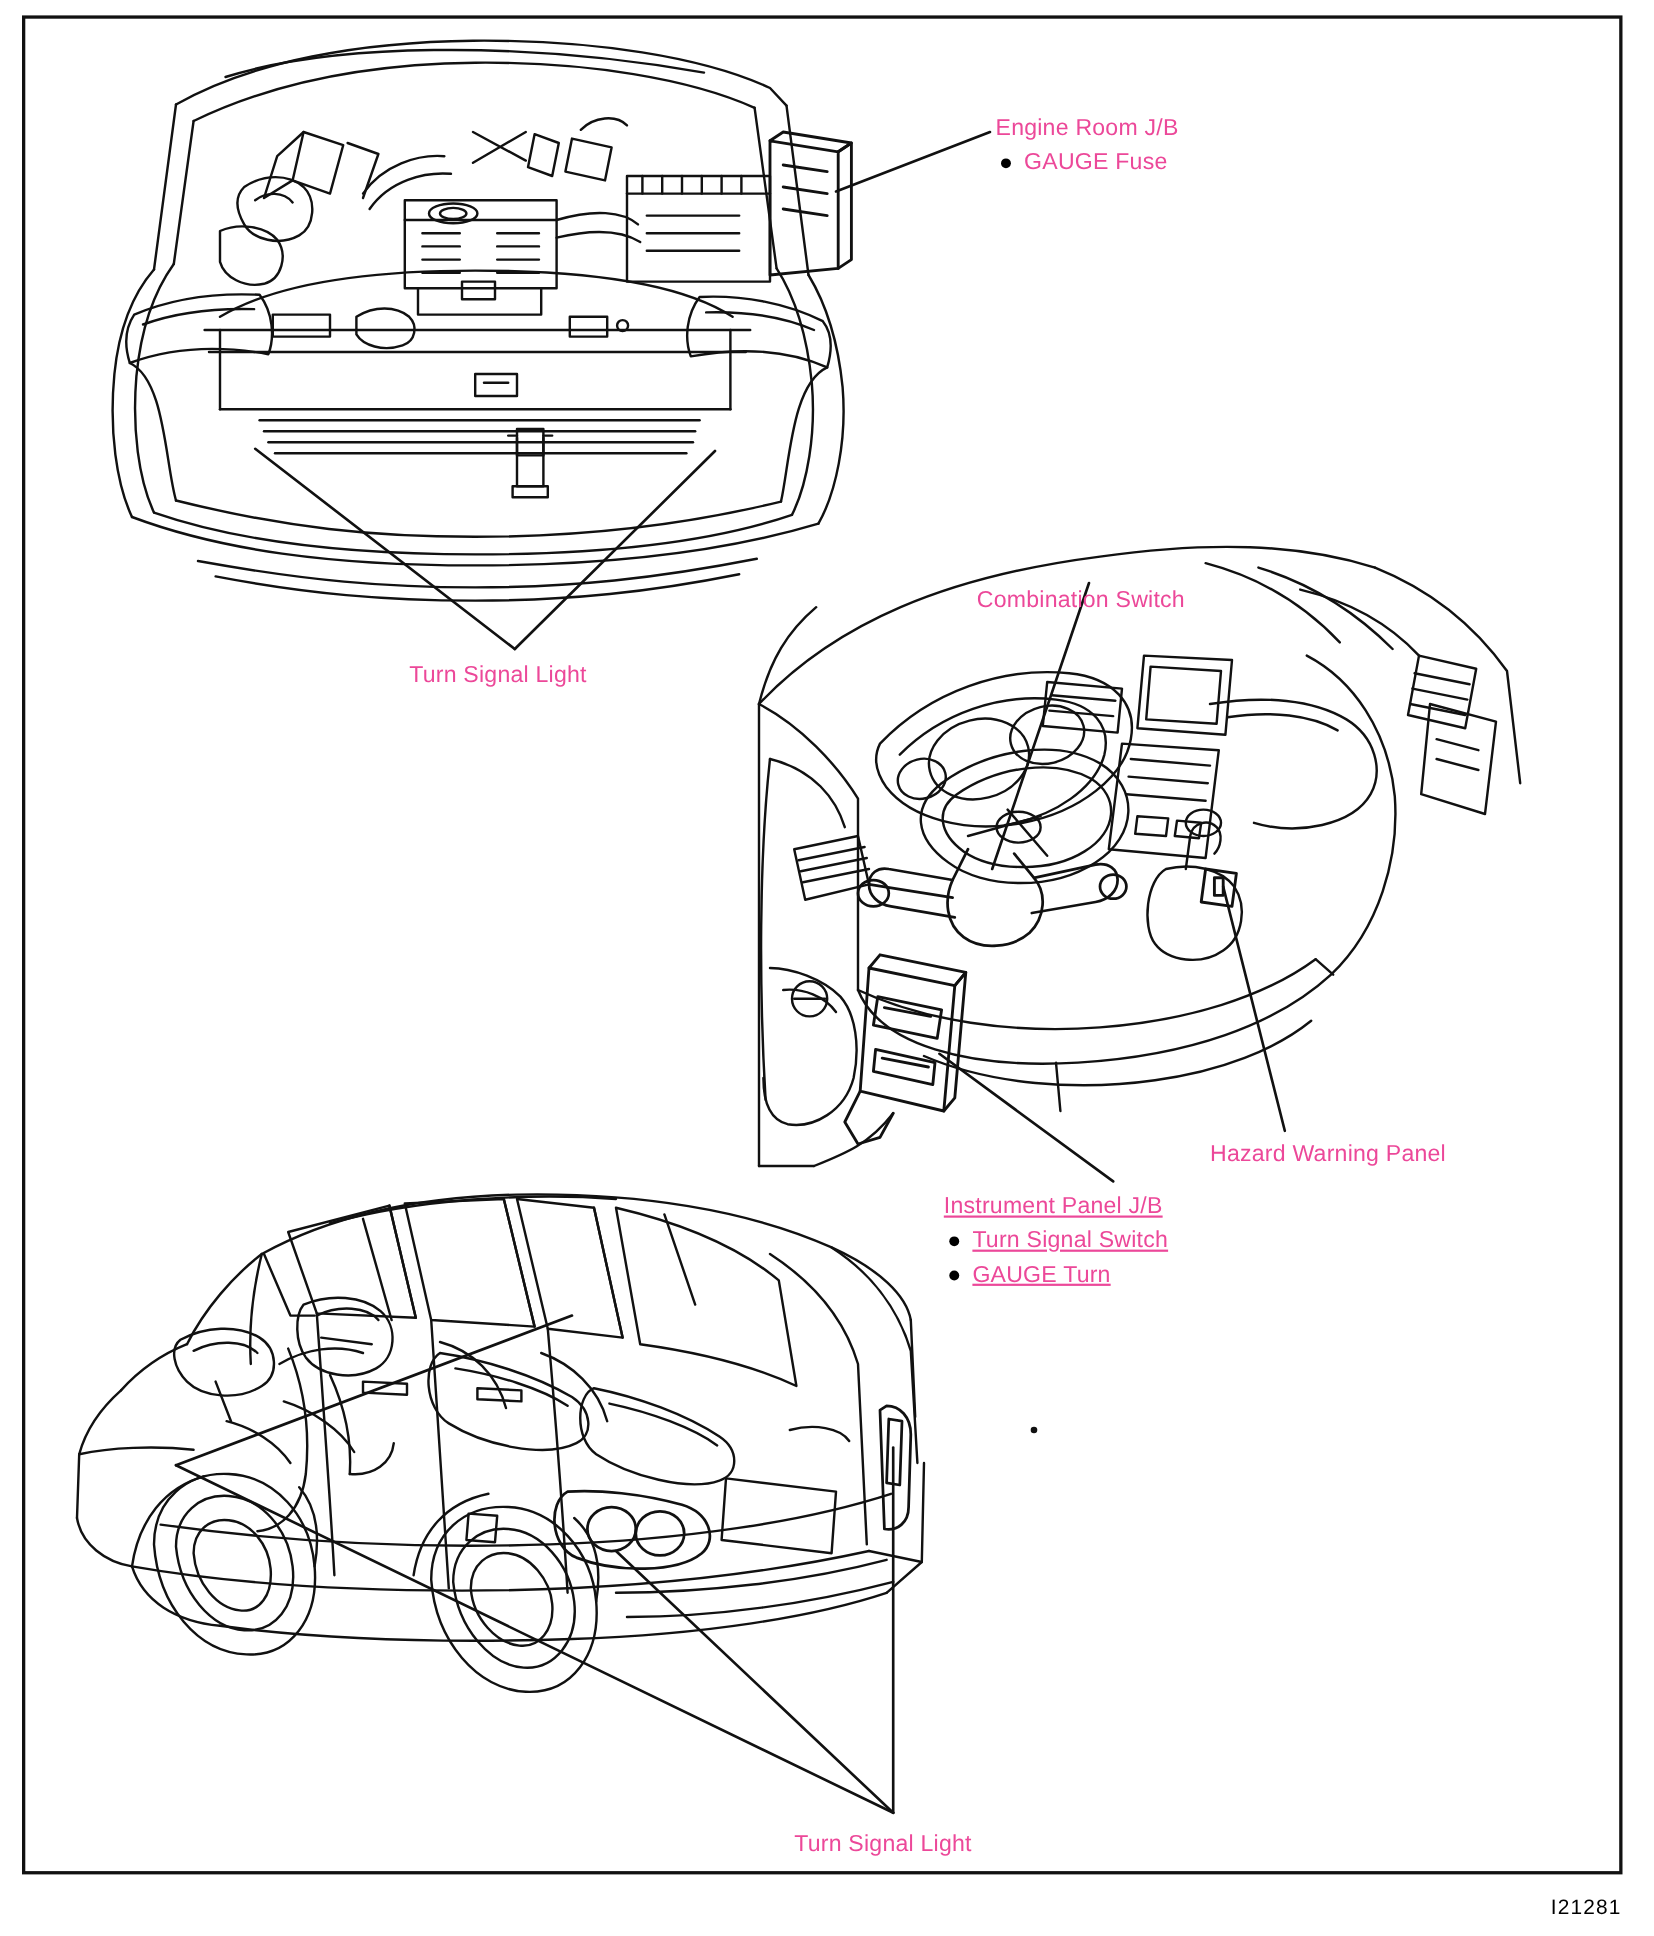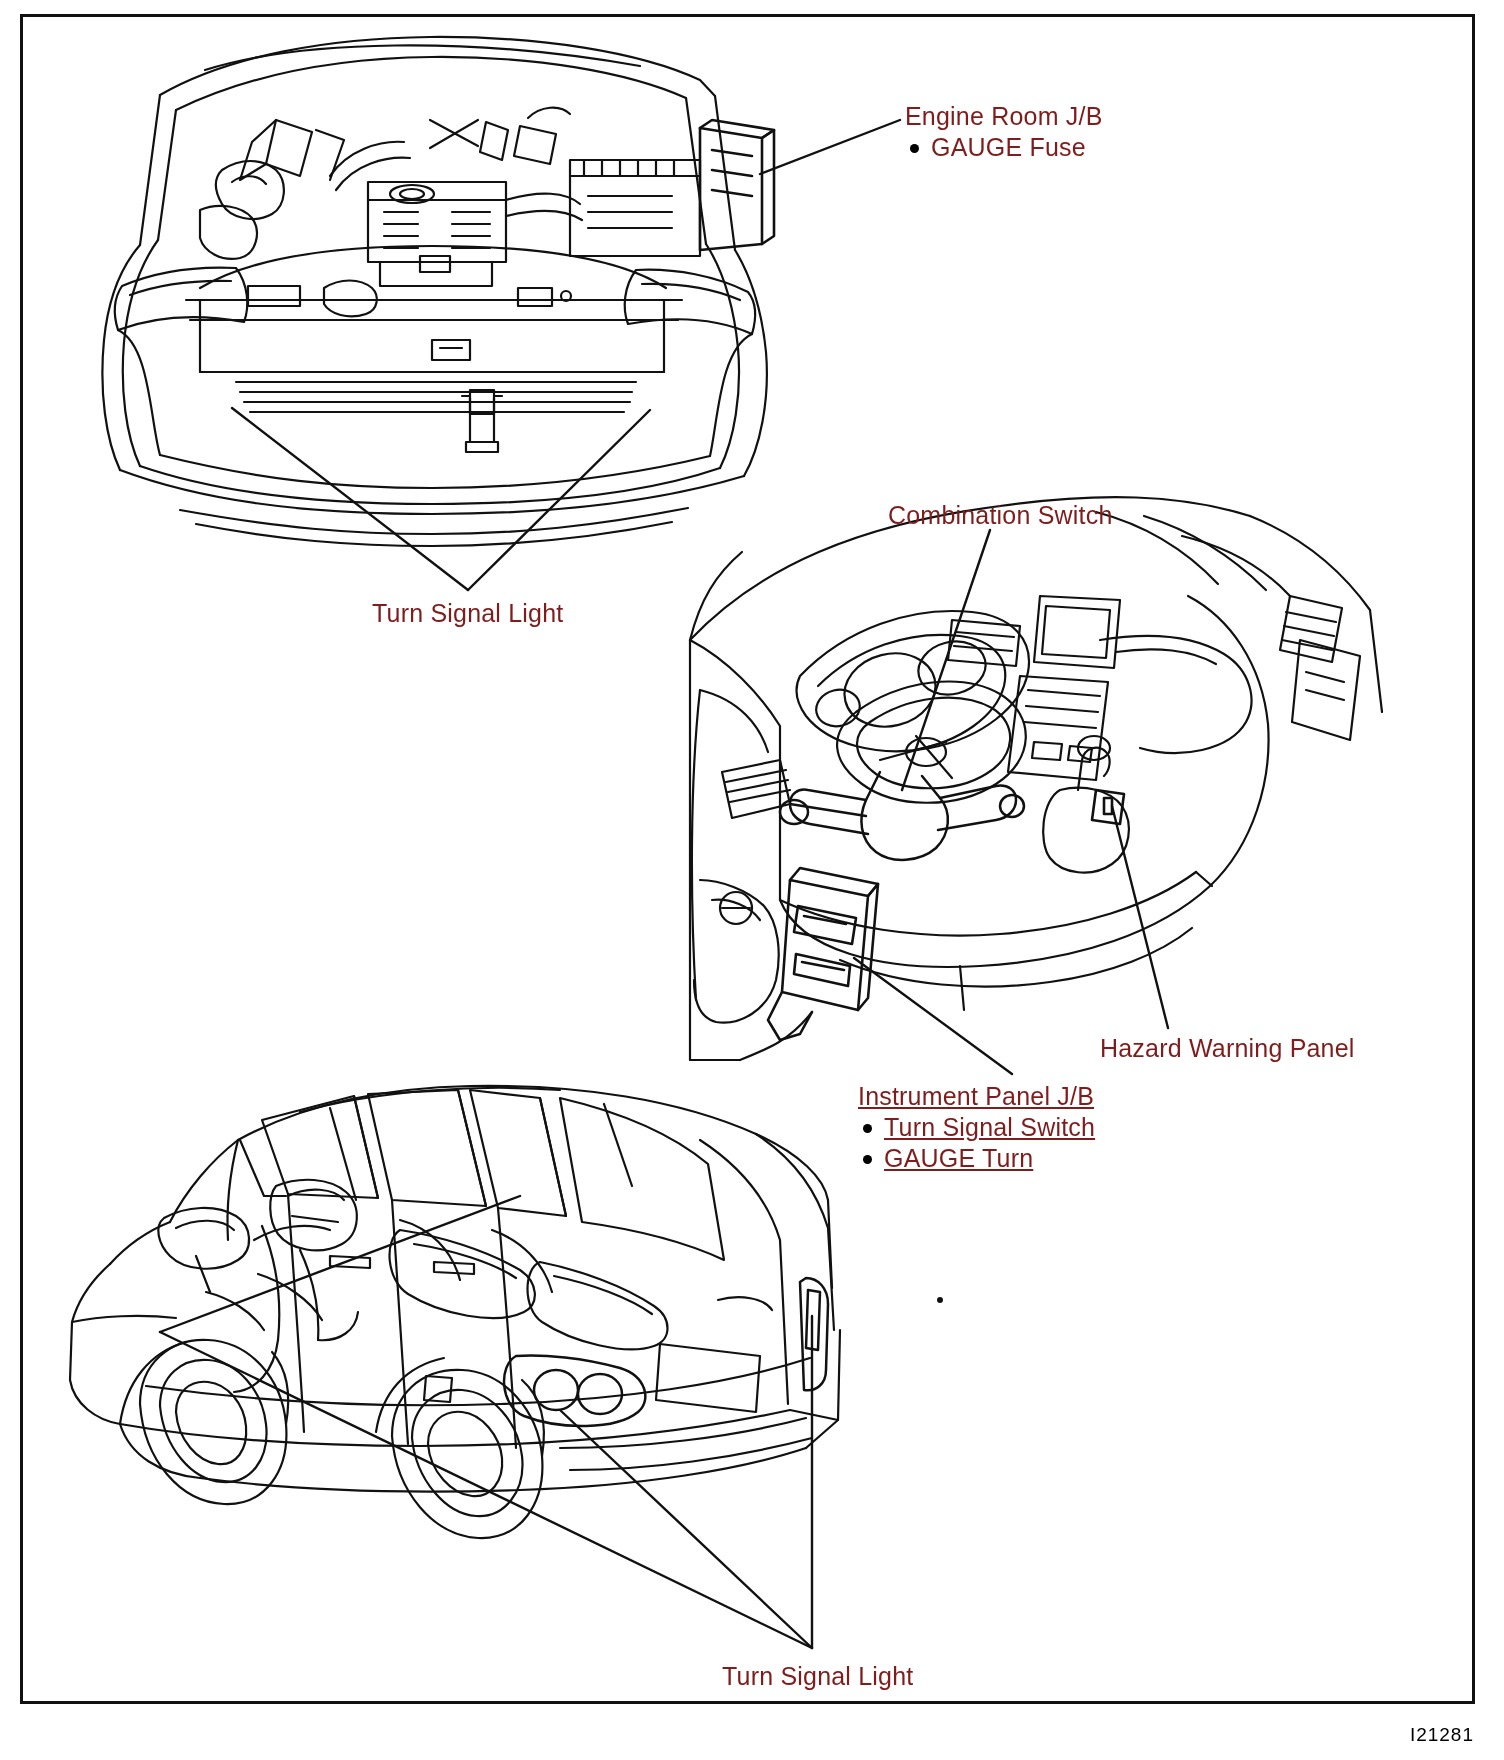--- a/index.html
+++ b/index.html
@@ -33,23 +33,23 @@
   .art {
     position: absolute;
     left: 0; top: 0;
     width: 1504px;
     height: 1760px;
     pointer-events: none;
   }
   .label {
     position: absolute;
     font-family: "Liberation Sans", sans-serif;
-    font-size: 25px;
+    font-size: 21px;
     line-height: 31px;
-    color: #7f1d1d;
+    color: #ec4899;
     white-space: nowrap;
     letter-spacing: 0.2px;
   }
   .label .bullet-line {
     display: block;
     position: relative;
     padding-left: 26px;
   }
   .label .bullet-line::before {
     content: "";
@@ -68,21 +68,21 @@
     bottom: 14px;
     font-family: "Liberation Sans", sans-serif;
     font-size: 19px;
     letter-spacing: 1px;
     color: #000;
     margin-top: 12px;
   }
   
   #lbl-engine-room-jb { left: 905px; top: 101px; }
   #lbl-turn-signal-front { left: 372px; top: 598px; }
-  #lbl-combination-switch { left: 888px; top: 500px; text-align: center; }
+  #lbl-combination-switch { left: 888px; top: 530px; text-align: center; }
   #lbl-hazard-warning-switch { left: 1100px; top: 1033px; }
   #lbl-instrument-panel-jb { left: 858px; top: 1081px; text-decoration: underline; }
   #lbl-turn-signal-rear { left: 722px; top: 1661px; }
 </style>
 </head>
 <body>
 
 <div id="page">
 
   <div class="frame"></div>

